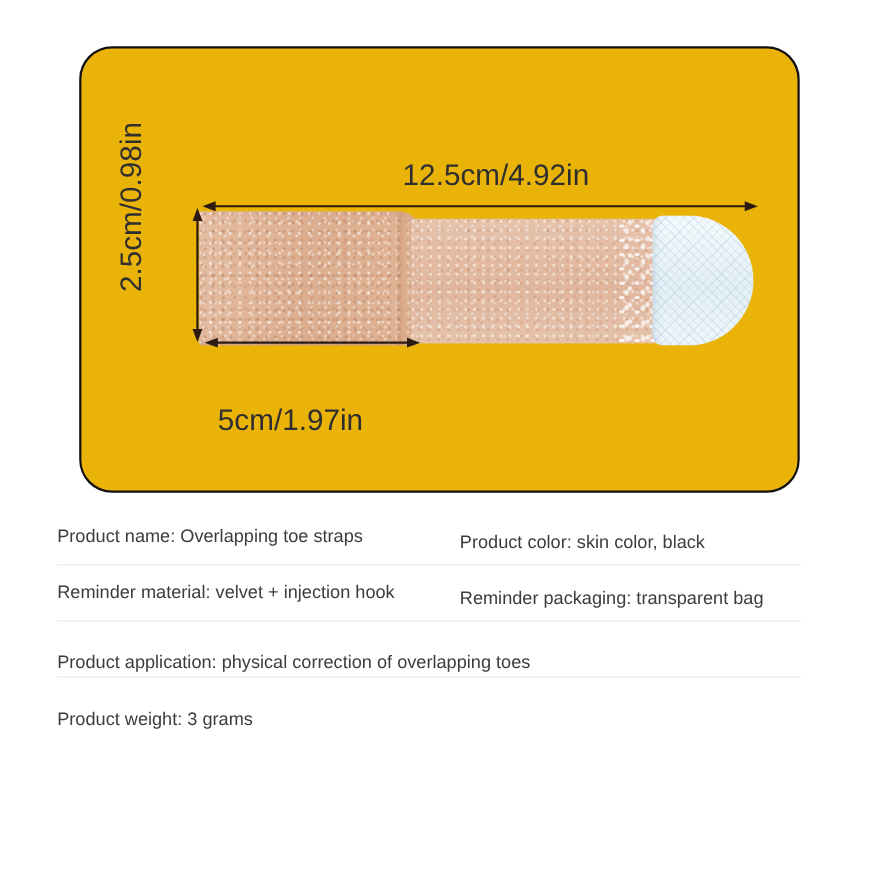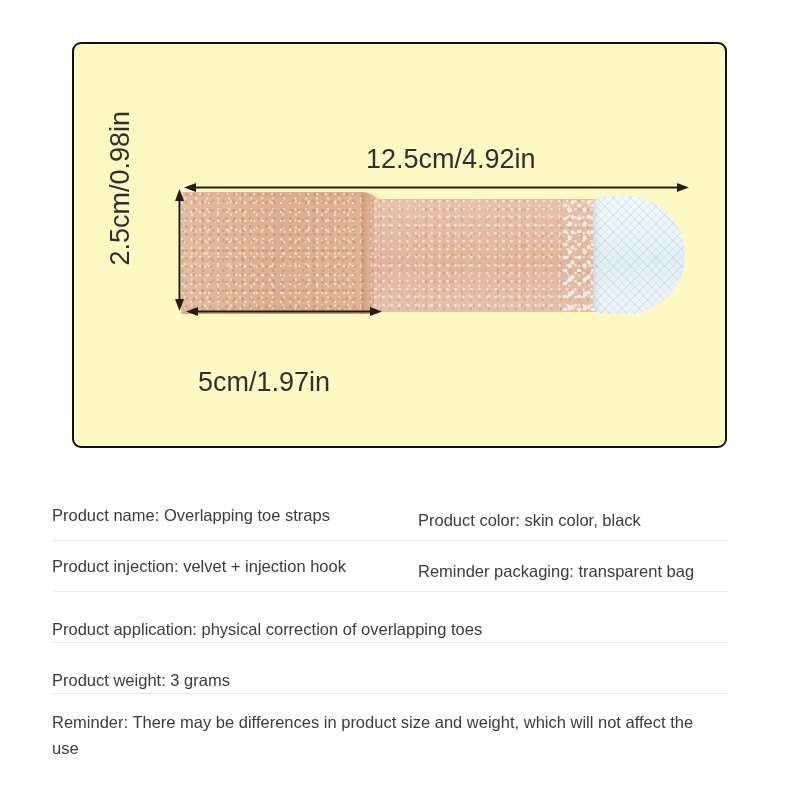--- a/index.html
+++ b/index.html
@@ -17,23 +17,23 @@
   }
 
   
   .product-card {
     position: absolute;
     left: 72px;
     top: 42px;
     width: 655px;
     height: 406px;
     border: 2px solid #111111;
-    border-radius: 9px;
+    border-radius: 30px;
     box-sizing: border-box;
-    background: #fef9c3;
+    background: #eab308;
   }
 
   
   .product-figure {
     position: absolute;
     left: 0;
     top: 0;
     width: 655px;
     height: 406px;
   }
@@ -167,21 +167,21 @@
     width: 132px;
     text-align: center;
     transform: rotate(-90deg);
     transform-origin: center center;
   }
 
   
   .spec-list {
     position: absolute;
     left: 52px;
-    top: 490px;
+    top: 463px;
     width: 676px;
   }
   .spec-row {
     position: relative;
     border-bottom: 1px solid #e8e8e8;
     box-sizing: border-box;
   }
   .spec-row:last-child { border-bottom: none; }
 
   .spec-row-two {
@@ -269,32 +269,29 @@
     <div class="spec-col-a">
       <span class="spec-text">Product name: Overlapping toe straps</span>
     </div>
     <div class="spec-col-b">
       <span class="spec-text">Product color: skin color, black</span>
     </div>
   </div>
 
   <div class="spec-row spec-row-two">
     <div class="spec-col-a">
-      <span class="spec-text">Product injection: velvet + injection hook</span>
+      <span class="spec-text">Reminder material: velvet + injection hook</span>
     </div>
     <div class="spec-col-b">
       <span class="spec-text">Reminder packaging: transparent bag</span>
     </div>
   </div>
 
   <div class="spec-row spec-row-one">
     <span class="spec-text">Product application: physical correction of overlapping toes</span>
   </div>
 
   <div class="spec-row spec-row-one">
     <span class="spec-text">Product weight: 3 grams</span>
   </div>
 
-  <div class="spec-row spec-row-reminder">
-    <span class="spec-text-wrap">Reminder: There may be differences in product size and weight, which will not affect the use</span>
-  </div>
 
 </div>
 
 </body></html>

